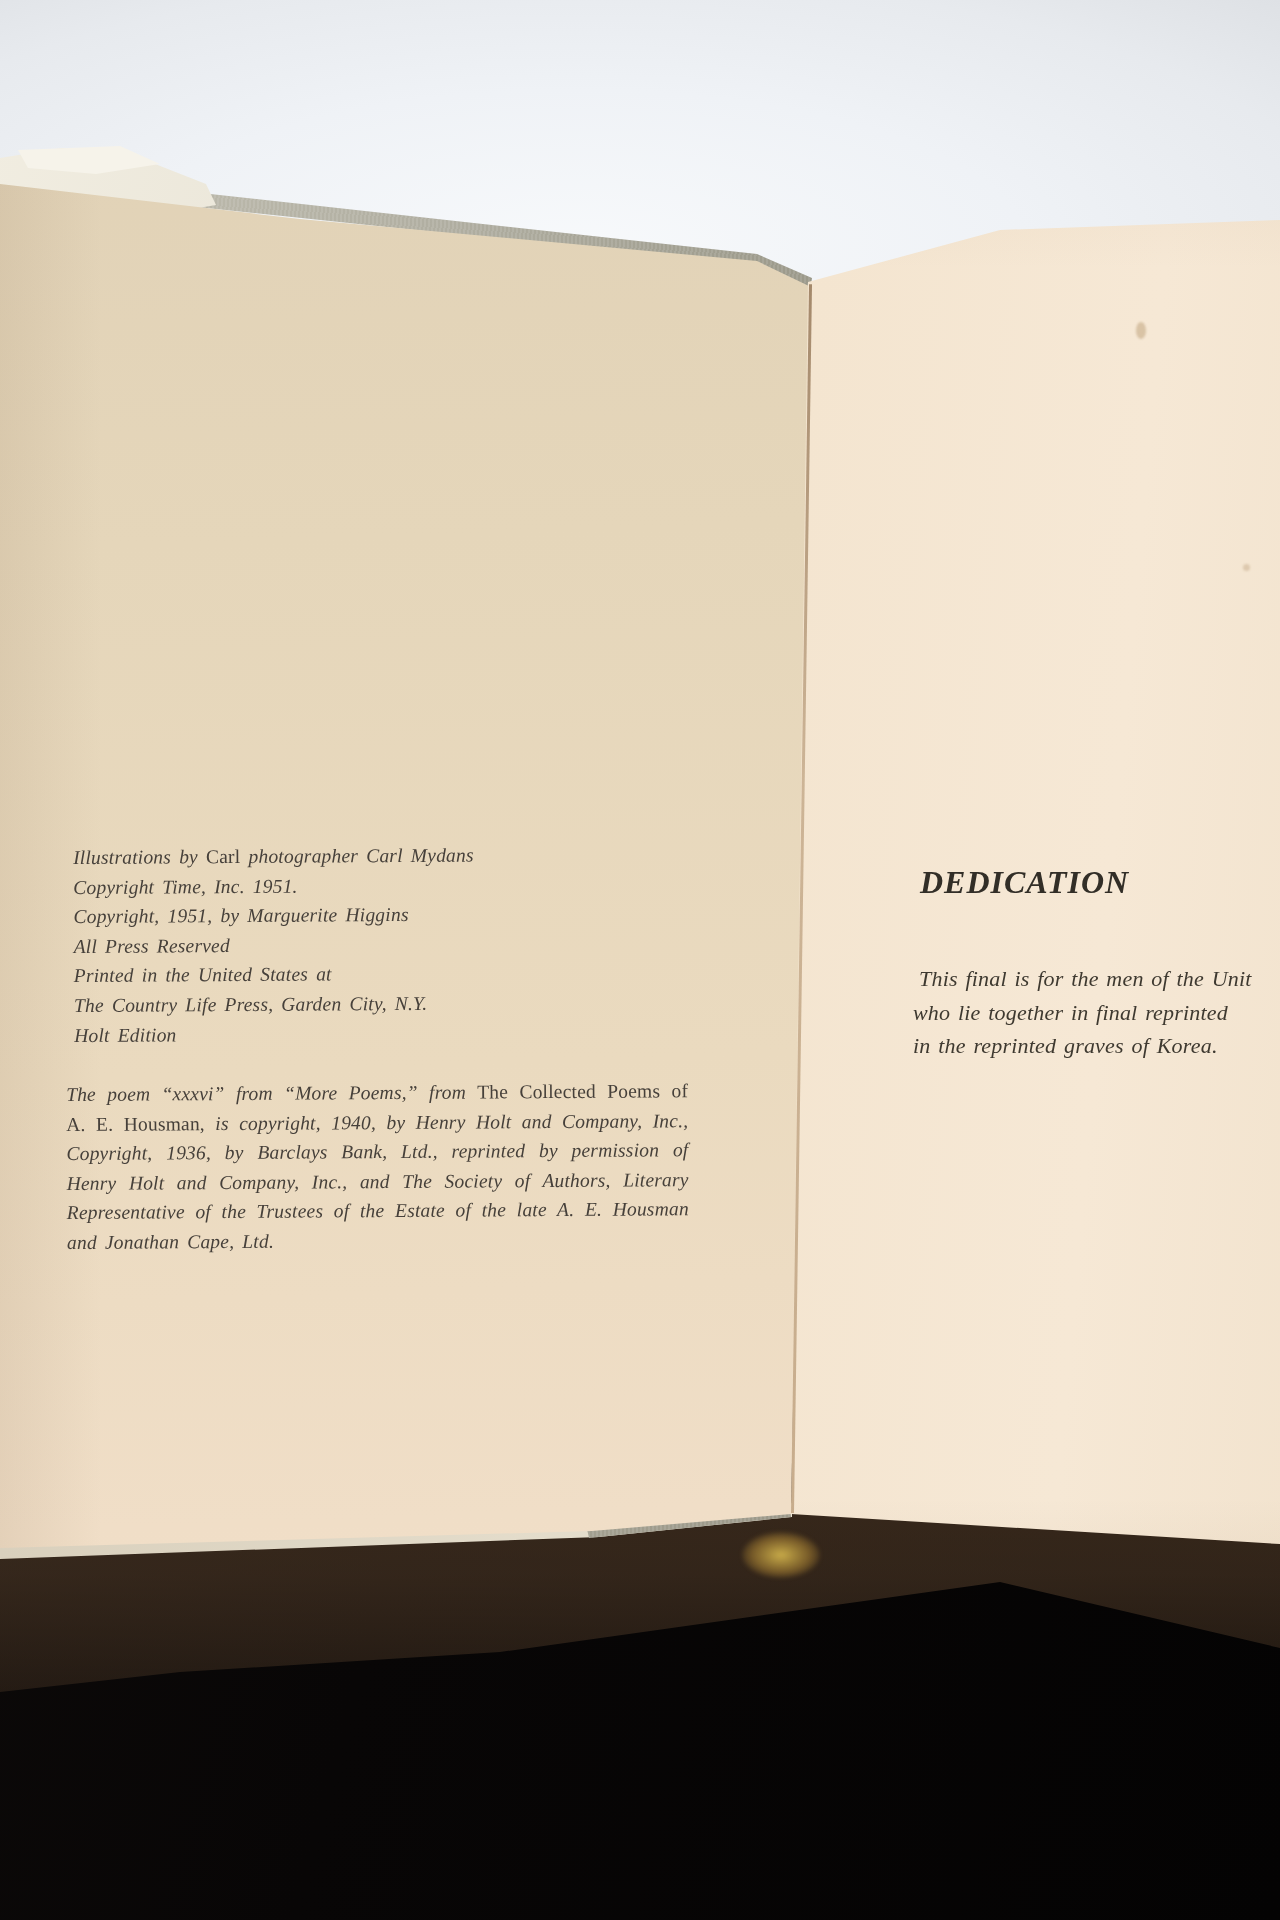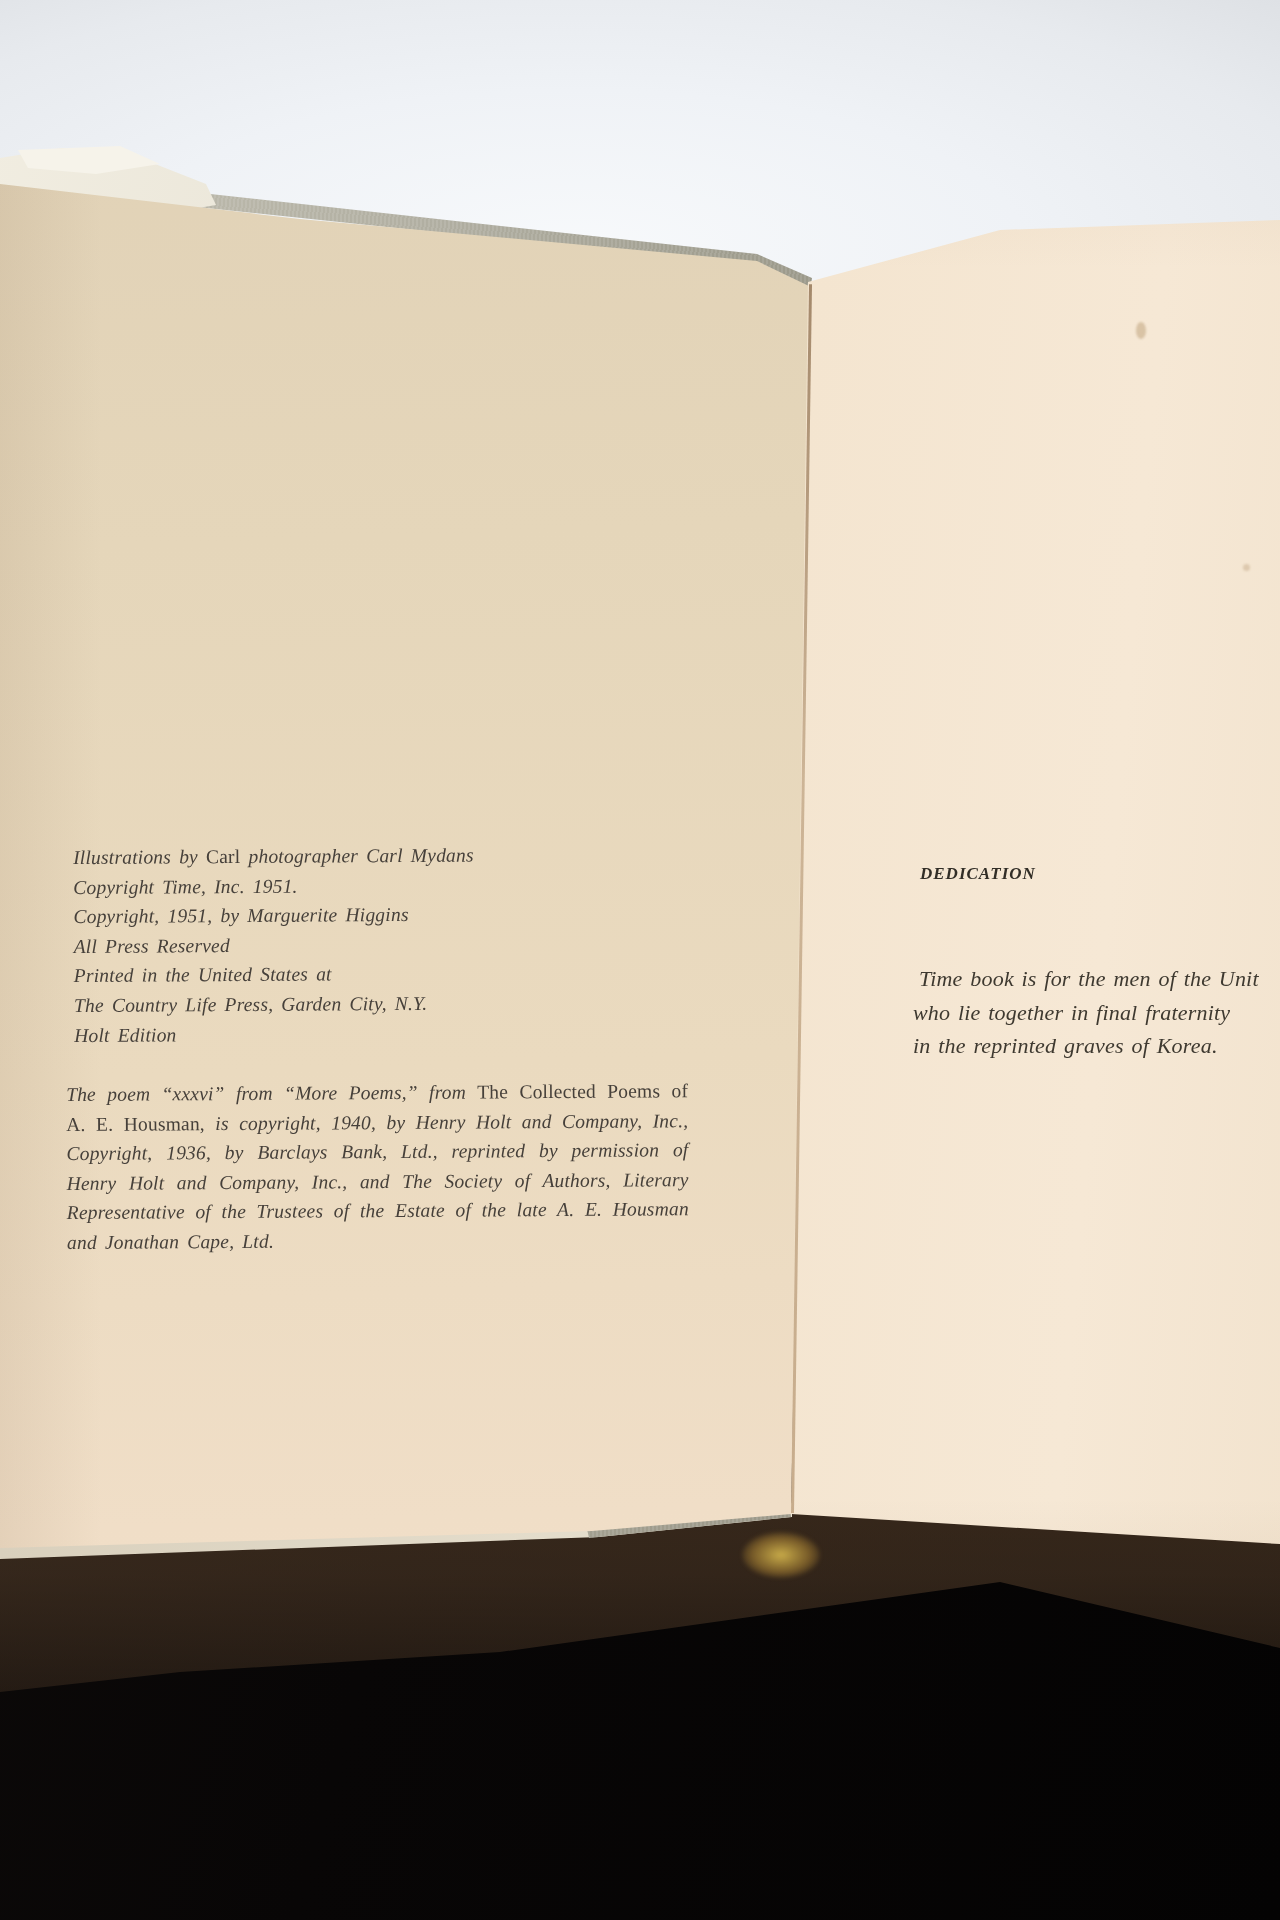--- a/index.html
+++ b/index.html
@@ -89,21 +89,21 @@
     transform:rotate(-.35deg);transform-origin:left top;
   }
   #copyright-block{left:73px;top:843px;width:560px;}
   #permissions-block{left:66px;top:1080px;width:622px;}
   .line{white-space:normal;}
   .justify{text-align:justify;text-align-last:justify;}
   .roman{font-style:normal;}
 
   #dedication-heading{
     position:absolute;left:920px;top:864px;
-    font-style:italic;font-weight:700;font-size:17px;letter-spacing:1px;
+    font-style:italic;font-weight:700;font-size:32px;letter-spacing:1px;
     color:var(--heading-ink,#322e27);
   }
   #dedication-text{
     position:absolute;left:913px;top:962px;width:420px;
     font-style:italic;color:#3e3930;
     font-size:22px;line-height:33.5px;letter-spacing:.2px;word-spacing:2px;
   }
   #dedication-text .line{white-space:nowrap;}
   #dedication-text .line:first-child{padding-left:6px;}
 </style>
@@ -140,16 +140,16 @@
     <div class="line justify"><span class="roman">A. E. Housman,</span><span> is copyright, 1940, by Henry Holt and Company, Inc.,</span></div>
     <div class="line justify"><span>Copyright, 1936, by Barclays Bank, Ltd., reprinted by permission of</span></div>
     <div class="line justify"><span>Henry Holt and Company, Inc., and The Society of Authors, Literary</span></div>
     <div class="line justify"><span>Representative of the Trustees of the Estate of the late A. E. Housman</span></div>
     <div class="line"><span>and Jonathan Cape, Ltd.</span></div>
   </div>
 
 <div id="dedication-heading">DEDICATION</div>
 
 <div id="dedication-text">
-    <div class="line"><span>Time book is for the men of the Unit</span></div>
-    <div class="line"><span>who lie together in final fraternity</span></div>
+    <div class="line"><span>This final is for the men of the Unit</span></div>
+    <div class="line"><span>who lie together in final reprinted</span></div>
     <div class="line"><span>in the reprinted graves of Korea.</span></div>
   </div>
 
 </body></html>

